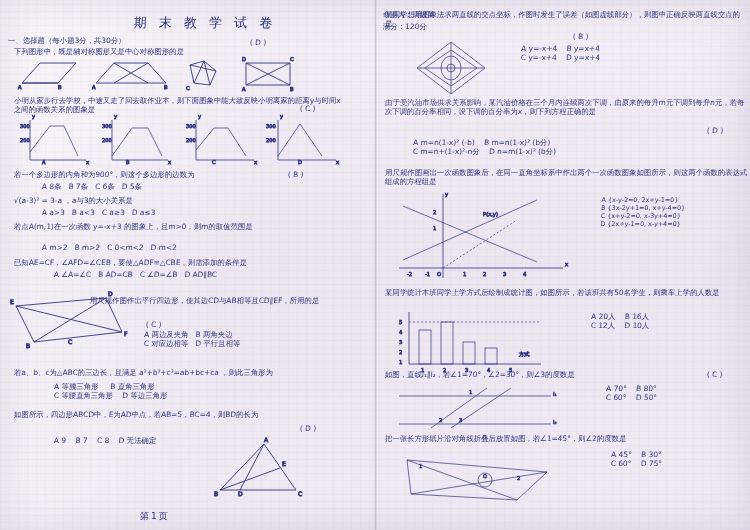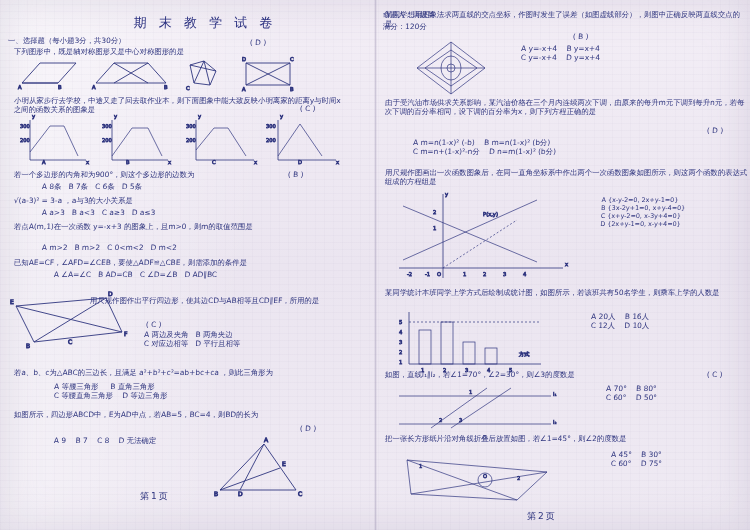--- a/index.html
+++ b/index.html
@@ -233,21 +233,21 @@
           <path d="M54 6 L30 52 M10 52 L70 30"></path>
           <text class="lbl6" x="4" y="58">B</text>
           <text class="lbl6" x="88" y="58">C</text>
           <text class="lbl6" x="54" y="4">A</text>
           <text class="lbl6" x="72" y="28">E</text>
           <text class="lbl6" x="28" y="58">D</text>
         </g>
       </svg>
     </div>
 
-    <div class="blk" style="left:140px;top:484px;width:100px;">
+    <div class="blk" style="left:140px;top:504px;width:100px;">
       <span class="sig">第1页</span>
     </div>
   </div>
 
   <div class="col" id="right">
 
     <div class="blk" style="left:6px;top:10px;width:250px;">
       <span class="hw">命题人：高级英</span>
     </div>
     <div class="blk" style="left:6px;top:22px;width:250px;">
@@ -386,17 +386,14 @@
           <path d="M10 10 L150 22 L120 50 L14 44 Z"></path>
           <path d="M10 10 L120 50 M150 22 L14 44"></path>
           <circle cx="88" cy="30" r="7"></circle>
           <text class="lbl" x="86" y="28">O</text>
           <text class="lbl" x="22" y="18">1</text>
           <text class="lbl" x="120" y="30">2</text>
         </g>
       </svg>
     </div>
 
-    <div class="blk" style="left:150px;top:504px;width:100px;">
-      <span class="sig">第2页</span>
-    </div>
   </div>
 </div>
 
 </body></html>

